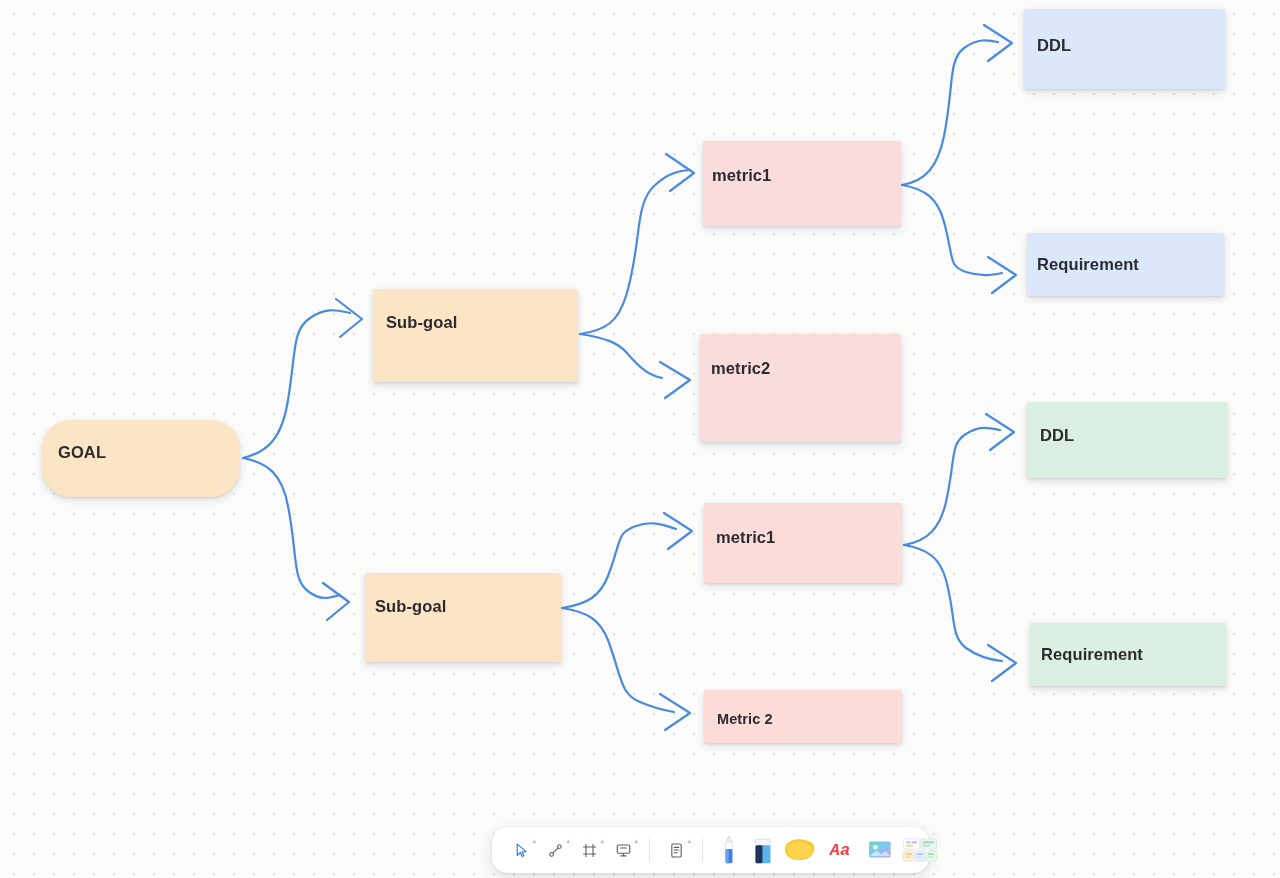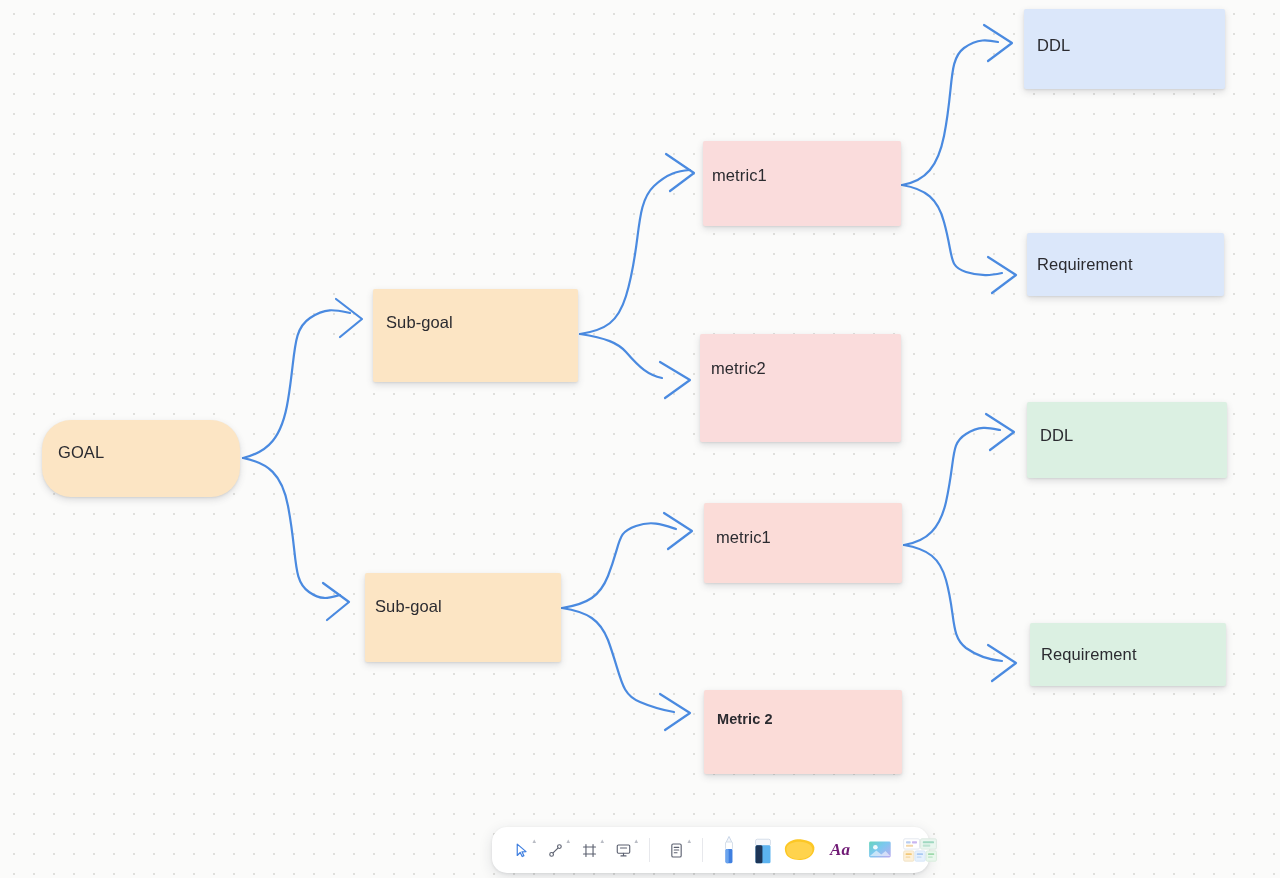--- a/index.html
+++ b/index.html
@@ -50,21 +50,21 @@
   }
 
   
   .tone-orange { background: #fce5c4; }
   .tone-pink   { background: #fadcdc; }
   .tone-pink2  { background: #fbdcd8; }
   .tone-blue   { background: #dbe7fa; }
   .tone-green  { background: #dbf0e2; }
 
   
-  .t-reg  { font-size: 16.5px; font-weight: 400; }
+  .t-reg  { font-size: 16.5px; font-weight: 700; }
   .t-bold { font-size: 14.5px; font-weight: 700; }
 
   
   #toolbar {
     position: absolute;
     left: 492px;
     top: 827px;
     width: 437px;
     height: 46px;
     background: #ffffff;
@@ -86,23 +86,23 @@
   .tb-item.wide { width: 40px; }
   .tb-divider {
     width: 1px; height: 24px; background: #e7e8ec;
     margin: 0 9px; flex: 0 0 auto;
   }
   .caret {
     position: absolute; top: 4px; right: 2px;
     font-size: 7px; color: #b9bcc4; line-height: 1;
   }
   .aa {
-    font-family: Liberation Serif, serif;
+    font-family: Liberation Mono, monospace;
     font-style: italic; font-weight: 700;
-    font-size: 17px; color: #701a75;
+    font-size: 17px; color: #ef4444;
   }
 </style>
 </head>
 <body>
 
 <div id="canvas">
 
   <svg id="connectors" viewBox="0 0 1280 878" xmlns="http://www.w3.org/2000/svg">
     <g id="edge-paths">
         <path d="M243,458 C268,452 282,438 288,400 C296,352 292,330 310,318 C326,307 336,310 350,313"></path>
@@ -142,21 +142,21 @@
       </div>
       <div class="card tone-pink" style="left: 703px; top: 141px; width: 198px; height: 85px;">
         <span class="card-label t-reg" style="margin-left: 9px; margin-top: 25px;">metric1</span>
       </div>
       <div class="card tone-pink" style="left: 700px; top: 334px; width: 201px; height: 108px;">
         <span class="card-label t-reg" style="margin-left: 11px; margin-top: 25px;">metric2</span>
       </div>
       <div class="card tone-pink2" style="left: 704px; top: 503px; width: 198px; height: 80px;">
         <span class="card-label t-reg" style="margin-left: 12px; margin-top: 25px;">metric1</span>
       </div>
-      <div class="card tone-pink2" style="left: 704px; top: 690px; width: 198px; height: 84px;">
+      <div class="card tone-pink2" style="left: 704px; top: 690px; width: 198px; height: 53px;">
         <span class="card-label t-bold" style="margin-left: 13px; margin-top: 21px;">Metric 2</span>
       </div>
       <div class="card tone-blue" style="left: 1024px; top: 9px; width: 201px; height: 80px;">
         <span class="card-label t-reg" style="margin-left: 13px; margin-top: 27px;">DDL</span>
       </div>
       <div class="card tone-blue" style="left: 1027px; top: 233px; width: 197px; height: 63px;">
         <span class="card-label t-reg" style="margin-left: 10px; margin-top: 22px;">Requirement</span>
       </div>
       <div class="card tone-green" style="left: 1027px; top: 402px; width: 200px; height: 76px;">
         <span class="card-label t-reg" style="margin-left: 13px; margin-top: 24px;">DDL</span>

